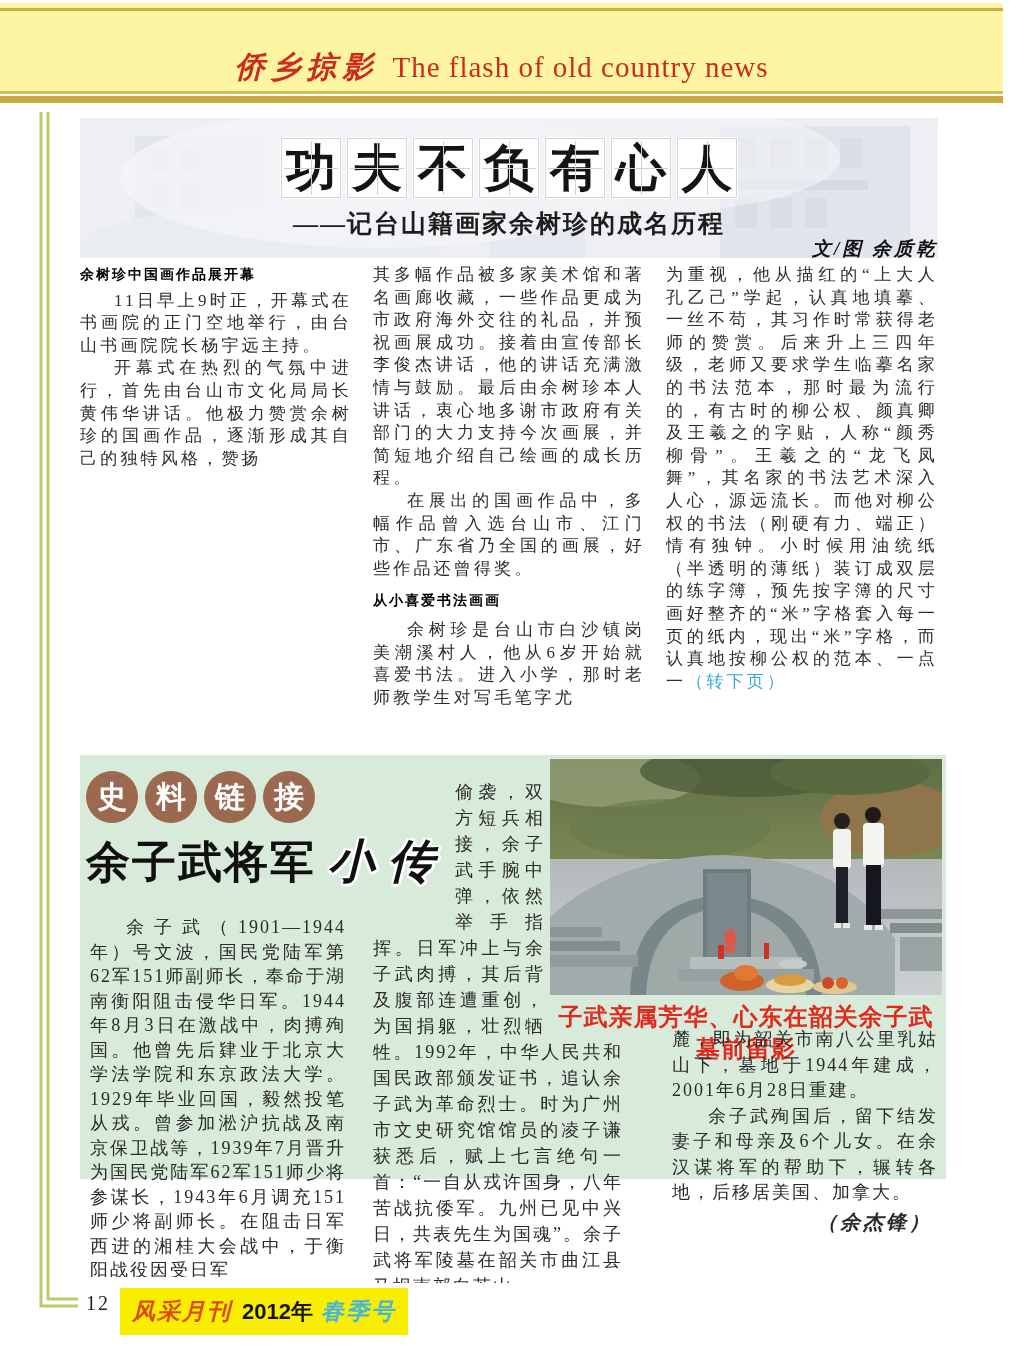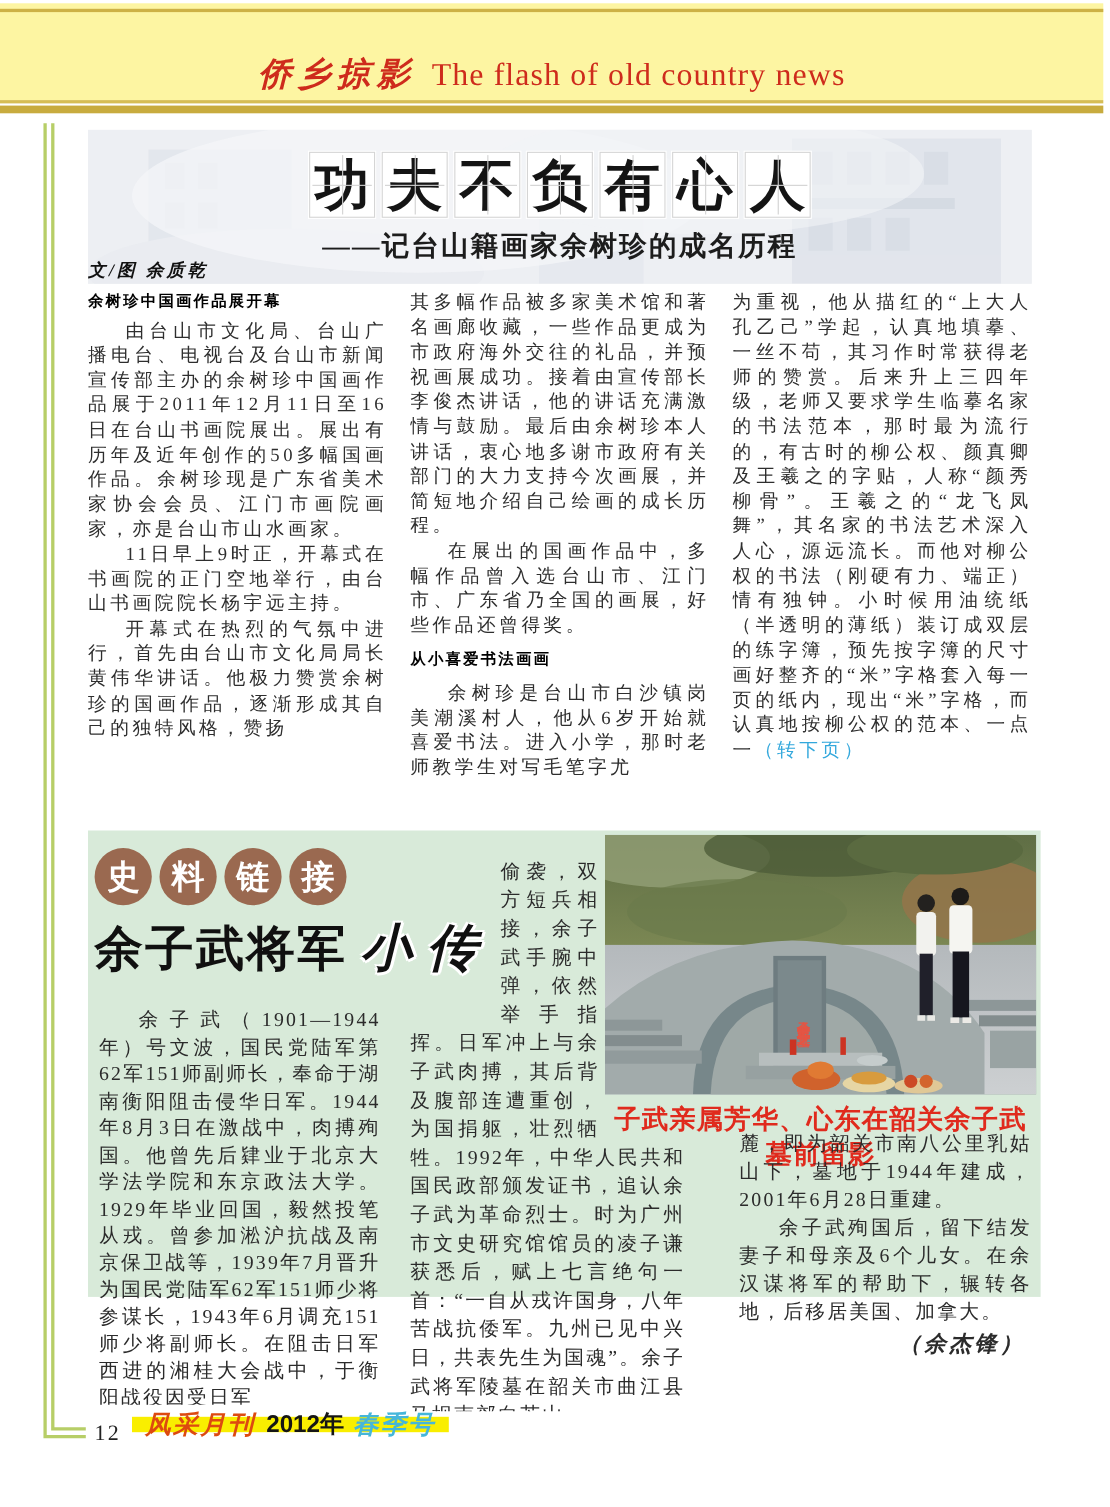--- a/index.html
+++ b/index.html
@@ -22,21 +22,21 @@
   .banner{position:absolute;left:80px;top:118px;width:858px;height:140px;background:#eef0f3;overflow:hidden;}
   .banner svg.bg{position:absolute;left:0;top:0;}
   .trow{position:absolute;left:0;top:20px;width:858px;text-align:center;}
   .tchar{display:inline-block;width:58px;height:58px;line-height:58px;margin:0 3px;background:#ffffff;
          border:1px solid #d5d5d5;position:relative;font-size:50px;font-weight:900;color:#141414;
          vertical-align:top;box-shadow:0 0 0 1px #ffffff;}
   .tchar::before{content:"";position:absolute;left:50%;top:2px;bottom:2px;width:1px;background:#d2d2d2;}
   .tchar::after{content:"";position:absolute;top:50%;left:2px;right:2px;height:1px;background:#d2d2d2;}
   .subtitle{position:absolute;left:0;top:89px;width:858px;text-align:center;font-size:25px;font-weight:700;
             color:#1c1c1c;letter-spacing:2px;}
-  .byline{position:absolute;left:0;top:118px;width:858px;text-align:left;font-size:16px;font-weight:bold;
+  .byline{position:absolute;left:0;top:118px;width:858px;text-align:right;font-size:19px;font-weight:bold;
           font-style:italic;color:#111;letter-spacing:3px;}
 
   
   .col{position:absolute;top:264px;width:272px;height:458px;font-size:17px;line-height:22.6px;
        letter-spacing:3.2px;text-align:justify;color:#2e2e2e;overflow:hidden;}
   .c1{left:80px;}  .c2{left:373px;}  .c3{left:666px;}
   .col h3{margin:0 0 3px 0;font-size:14px;text-align:left;letter-spacing:2px;color:#000000;}
   .col h3.h2nd{margin:10px 0 6px 0;}
   .col p{margin:0;}
   .ind{text-indent:2em;}
@@ -65,21 +65,21 @@
   
   .photo{position:absolute;left:470px;top:4px;width:392px;height:236px;overflow:hidden;background:#aab2b2;}
   .tombtext{position:absolute;left:160px;top:116px;width:40px;height:100px;display:flex;align-items:center;
             justify-content:center;writing-mode:vertical-rl;color:#e45544;font-size:12px;font-weight:bold;
             letter-spacing:2px;}
   .caption{position:absolute;left:470px;top:246px;width:392px;text-align:center;color:#e02a1d;font-weight:bold;
            font-size:24px;letter-spacing:1px;}
 
   
   .pagenum{position:absolute;left:86px;top:1292px;font-size:20px;color:#222;letter-spacing:2px;}
-  .fbox{position:absolute;left:120px;top:1288px;height:14px;background:#f9ee00;display:flex;align-items:center;
+  .fbox{position:absolute;left:120px;top:1288px;height:47px;background:#f9ee00;display:flex;align-items:center;
         padding:0 12px;white-space:nowrap;}
   .fbox .mag{color:#dd4a10;font-size:23px;font-weight:900;font-style:italic;letter-spacing:2px;}
   .fbox .yr{color:#151515;font-size:22px;font-weight:900;margin-left:10px;
             font-family:"Liberation Sans","DejaVu Sans",sans-serif;text-align:right;}
   .fbox .iss{color:#45b6da;font-size:23px;font-weight:900;font-style:italic;margin-left:8px;letter-spacing:2px;}
 </style>
 </head>
 <body>
 
 <div id="page">
@@ -121,21 +121,20 @@
       <ellipse cx="300" cy="60" rx="260" ry="70" fill="#f4f5f8" opacity="0.75"></ellipse>
       <ellipse cx="560" cy="40" rx="200" ry="55" fill="#f2f3f6" opacity="0.6"></ellipse>
     </svg>
     <div class="trow"><span class="tchar">功</span><span class="tchar">夫</span><span class="tchar">不</span><span class="tchar">负</span><span class="tchar">有</span><span class="tchar">心</span><span class="tchar">人</span></div>
     <div class="subtitle">——记台山籍画家余树珍的成名历程</div>
     <div class="byline">文/图 余质乾</div>
   </div>
 
   <div class="col c1">
     <h3>余树珍中国画作品展开幕</h3>
-    <p class="ind">由台山市文化局、台山广播电台、电视台及台山市新闻宣传部主办的余树珍中国画作品展于2011年12月11日至16日在台山书画院展出。展出有历年及近年创作的50多幅国画作品。余树珍现是广东省美术家协会会员、江门市画院画家，亦是台山市山水画家。</p>
     <p class="ind">11日早上9时正，开幕式在书画院的正门空地举行，由台山书画院院长杨宇远主持。</p>
     <p class="ind">开幕式在热烈的气氛中进行，首先由台山市文化局局长黄伟华讲话。他极力赞赏余树珍的国画作品，逐渐形成其自己的独特风格，赞扬</p>
   </div>
 
   <div class="col c2">
     <p>其多幅作品被多家美术馆和著名画廊收藏，一些作品更成为市政府海外交往的礼品，并预祝画展成功。接着由宣传部长李俊杰讲话，他的讲话充满激情与鼓励。最后由余树珍本人讲话，衷心地多谢市政府有关部门的大力支持今次画展，并简短地介绍自己绘画的成长历程。</p>
     <p class="ind">在展出的国画作品中，多幅作品曾入选台山市、江门市、广东省乃全国的画展，好些作品还曾得奖。</p>
     <h3 class="h2nd">从小喜爱书法画画</h3>
     <p class="ind">余树珍是台山市白沙镇岗美潮溪村人，他从6岁开始就喜爱书法。进入小学，那时老师教学生对写毛笔字尤</p>
   </div>

